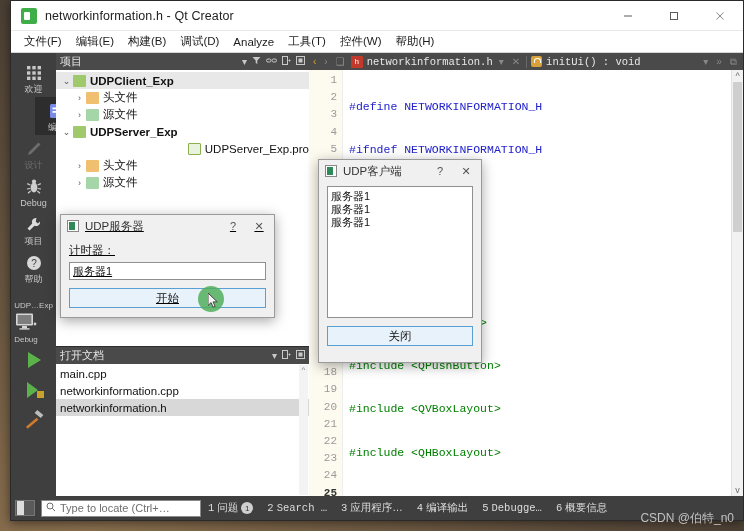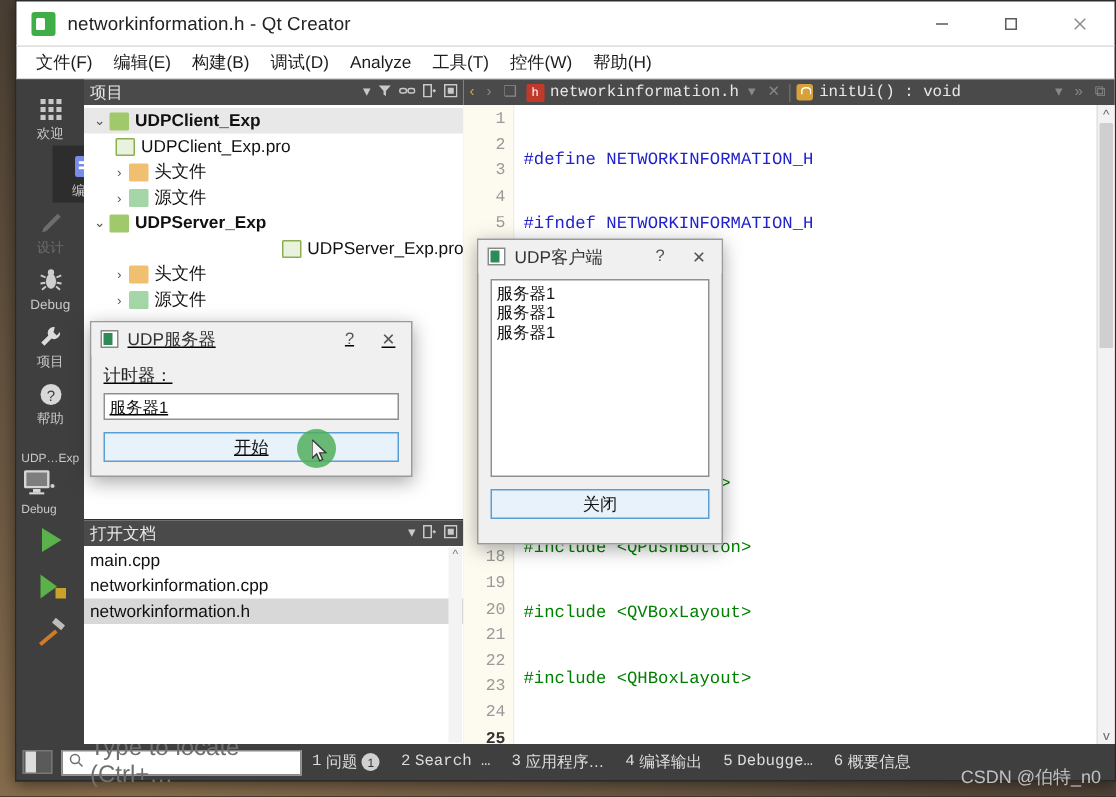--- a/index.html
+++ b/index.html
@@ -3,21 +3,21 @@
 <meta charset="utf-8">
 <style>
   * { box-sizing: border-box; }
   html, body {
     margin: 0; padding: 0;
     width: 744px; height: 531px;
     overflow: hidden;
     font-family: "Liberation Sans", "DejaVu Sans", sans-serif;
     background: #2e2b28;
   }
-  #root { position: relative; width: 744px; height: 531px; background:#7f1d1d; }
+  #root { position: relative; width: 744px; height: 531px; background:#6d28d9; }
 
   
   .wallpaper {
     position:absolute; left:0; top:0; width:744px; height:531px;
     background: linear-gradient(160deg,#4a3f33 0%, #6b5842 40%, #8a6f4e 70%, #4e4237 100%);
   }
 
   
   .qtwin {
     position:absolute; left:10px; top:0px; width:734px; height:521px;
@@ -117,21 +117,21 @@
   .vscroll .thumb{ position:absolute; left:1px; right:1px; top:12px; height:150px; background:#cfcfcf; border-radius:1px;}
   .vsa{ position:absolute; left:0; right:0; text-align:center; font-size:9px; color:#6a6a6a;}
 
   
   .statusbar{ flex:0 0 24px; height:24px; background:#3f3f3f; display:flex; align-items:center;
               padding-left:4px; gap:0px; }
   .sb-toggle{ width:20px;height:16px;background:#5a5a5a;border:1px solid #777;margin-right:6px;
               display:flex;align-items:center; }
   .sb-toggle i{ display:block; width:7px;height:14px;background:#ddd;margin-left:1px;}
   .locate{ width:160px;height:17px;background:#fff;border:1px solid #8a8a8a;display:flex;align-items:center;
-           padding-left:4px; font-size:16px; color:#6f6f6f; gap:4px;}
+           padding-left:4px; font-size:11px; color:#6f6f6f; gap:4px;}
   .sbitem{ color:#ddd; font-size:10.5px; padding:0 7px; display:flex;align-items:center; gap:3px; white-space:nowrap;}
   .badge{ display:inline-flex;align-items:center;justify-content:center; width:12px;height:12px;
           border-radius:50%; background:#d0d0d0; color:#333; font-size:8px;}
   .mono{font-family:"Liberation Mono","DejaVu Sans Mono",monospace;}
 
   
   .dlg{ position:absolute; background:#f0f0f0; border:1px solid #9a9a9a;
         box-shadow:0 3px 12px rgba(0,0,0,.35); }
   .dlg-tb{ height:22px; background:#f0f0f0; display:flex; align-items:center; padding:0 2px 0 6px;}
   .dlg-ico{ width:12px;height:12px;background:#fff;border:1px solid #888;margin-right:6px;position:relative;flex:0 0 12px;}
@@ -339,24 +339,20 @@
                 </svg>
             </span>
           </span>
         </div>
         <div class="tree">
           <div class="trow sel">
             <span class="arrow">⌄</span>
             <span class="ficon proj"></span>
             <span class="tlbl b">UDPClient_Exp</span>
           </div>
-          <div class="trow" style="padding-left:21px;">
-            <span class="ficon pro"></span>
-            <span class="tlbl">UDPClient_Exp.pro</span>
-          </div>
           <div class="trow" style="padding-left:17px;">
             <span class="arrow">›</span>
             <span class="ficon hdr"></span>
             <span class="tlbl">头文件</span>
           </div>
           <div class="trow" style="padding-left:17px;">
             <span class="arrow">›</span>
             <span class="ficon src"></span>
             <span class="tlbl">源文件</span>
           </div>

